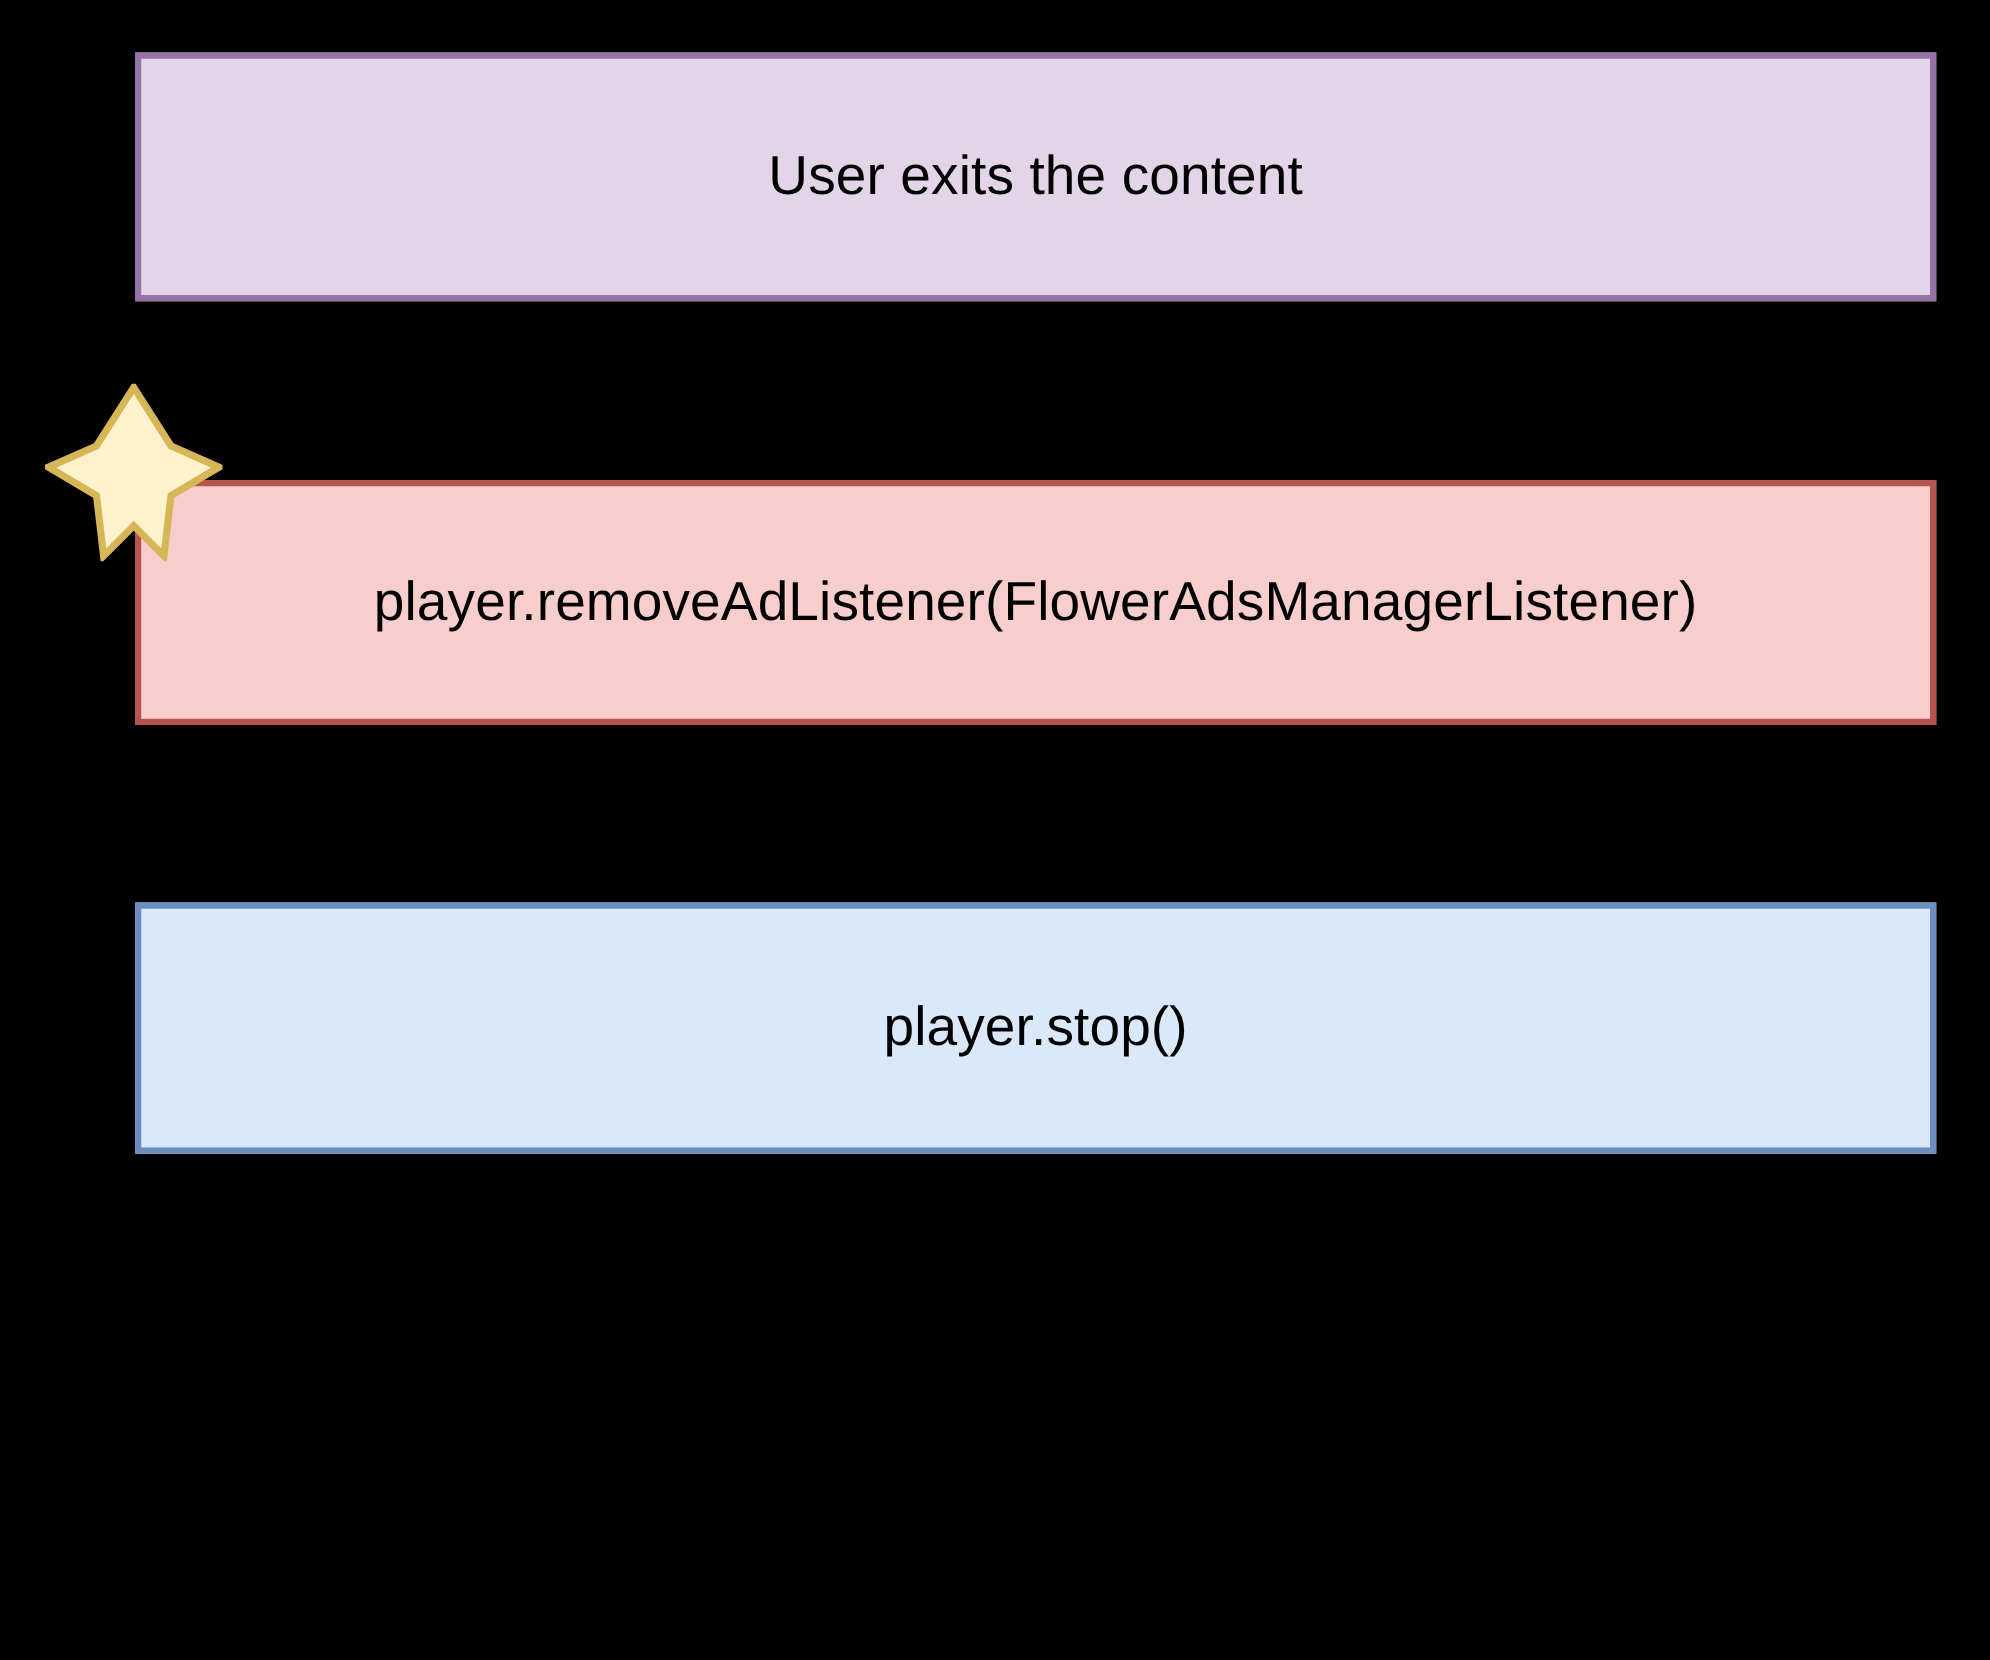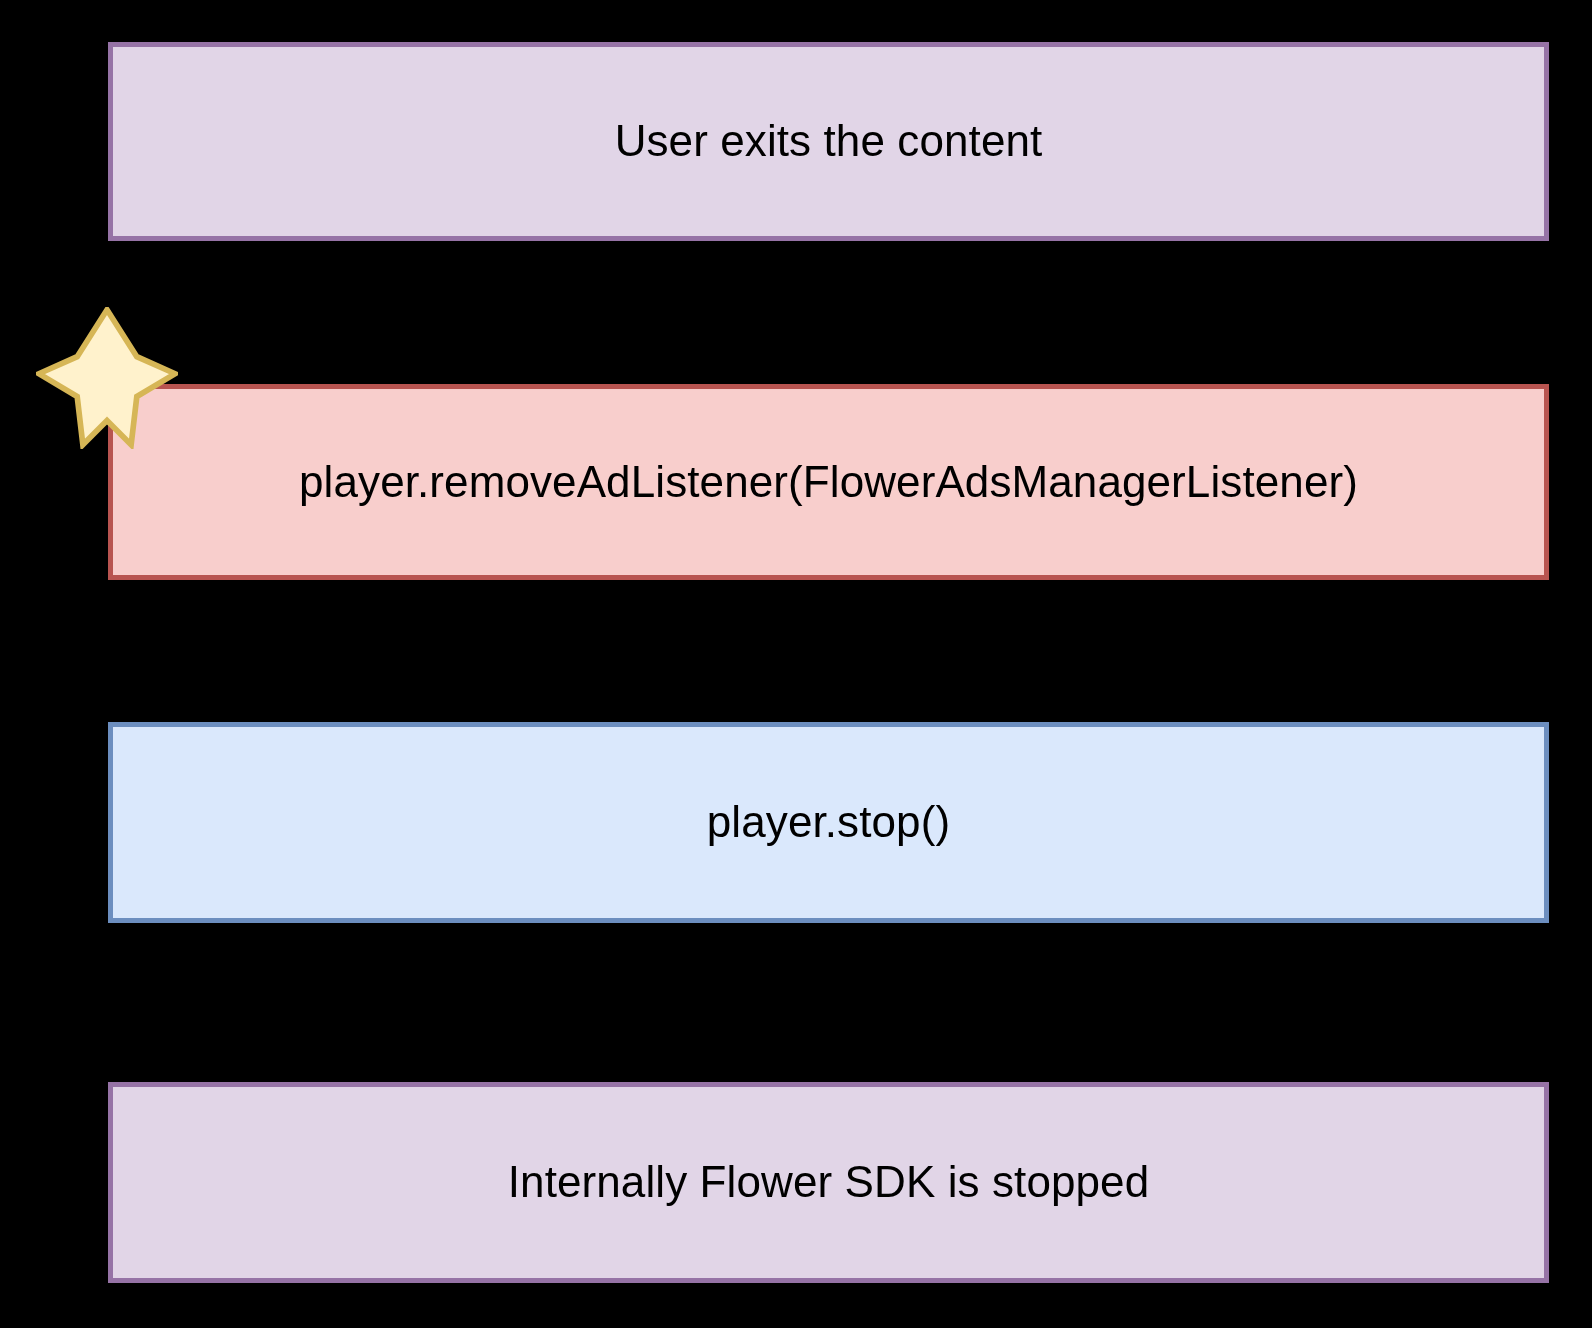--- a/index.html
+++ b/index.html
@@ -99,21 +99,18 @@
   </div>
 
   <div id="node-remove" class="node red">
     <span class="node-label">player.removeAdListener(FlowerAdsManagerListener)</span>
   </div>
 
   <div id="node-stop" class="node blue">
     <span class="node-label">player.stop()</span>
   </div>
 
-  <div id="node-stopped" class="node purple">
-    <span class="node-label">Internally Flower SDK is stopped</span>
-  </div>
 
   <svg id="star-annotation" viewBox="0 0 100 100" width="142" height="142" aria-hidden="true">
     <polygon points="50,2 71,35 98,47 71,63 67,97 50,80 33,97 29,63 2,47 29,35" fill="#fff2cc" stroke="#d6b656" stroke-width="4" stroke-linejoin="miter"></polygon>
   </svg>
 
 </div>
 
 </body></html>

